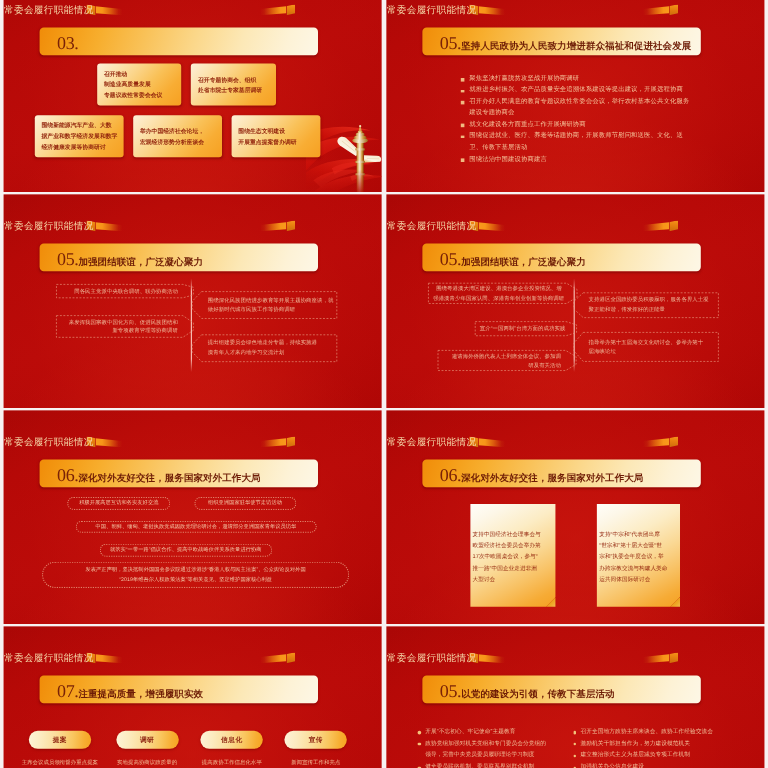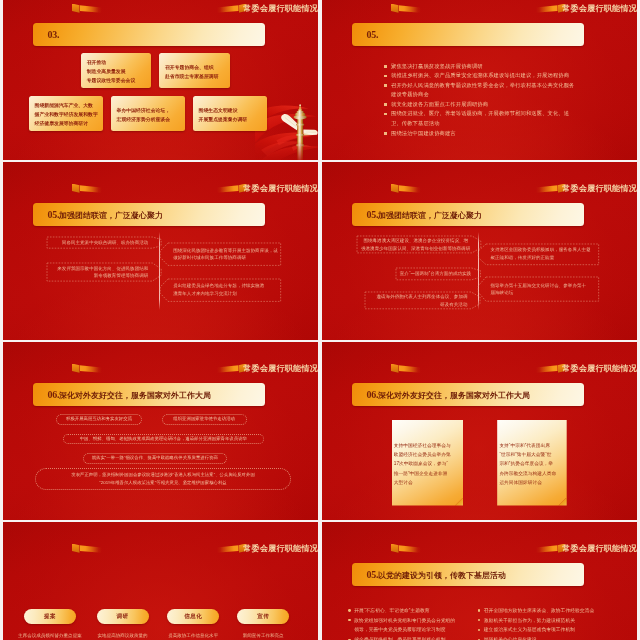--- a/index.html
+++ b/index.html
@@ -9,40 +9,40 @@
 .slide{position:absolute;width:315px;height:178px;overflow:hidden;
  background:
   radial-gradient(92% 140% at 50% 60%, rgba(208,26,15,.62) 0%, rgba(196,16,11,.30) 46%, rgba(178,6,5,0) 80%),
   radial-gradient(66% 66% at 50% 110%, rgba(216,36,21,.50) 0%, rgba(192,10,8,0) 72%),
   linear-gradient(160deg,#a70605 0%,#b20706 20%,#b70908 50%,#b20706 80%,#ab0504 100%);}
 .c0{left:0}.c1{left:319px}
 .r0{top:0}.r1{top:180px}.r2{top:360px}.r3{top:540px}
 
 
 .hdr{position:absolute;left:0;top:19px;width:315px;height:15px;}
-.hdr .ttl{position:absolute;left:0;top:0;width:315px;text-align:right;
- font-size:8px;line-height:15px;color:#f6d9a9;letter-spacing:.3px;font-weight:700;text-indent:.3px;}
+.hdr .ttl{position:absolute;left:0;top:0;width:315px;text-align:left;
+ font-size:8px;line-height:15px;color:#f6d9a9;letter-spacing:.3px;font-weight:400;text-indent:.3px;}
 .rb{position:absolute;top:2.5px;height:9.3px;}
 .rb-l1{left:69px;width:7.5px;background:linear-gradient(175deg,#f5921a 0%,#e8800f 40%,#cc6a0b 100%);
  clip-path:polygon(0 0,100% 19%,100% 100%,0 81%);}
 .rb-l2{left:76.5px;width:22px;
  background:linear-gradient(92deg,#f99a1d 0%,#f79518 24%,rgba(233,124,16,.72) 55%,rgba(206,70,12,.22) 85%,rgba(190,40,10,0) 100%);
  clip-path:polygon(0 19%,100% 42%,100% 100%,0 81%);}
 .rb-r1{left:235.5px;width:7.5px;background:linear-gradient(185deg,#f5921a 0%,#e8800f 40%,#cc6a0b 100%);
  clip-path:polygon(0 19%,100% 0,100% 81%,0 100%);}
 .rb-r2{left:213.5px;width:22px;
  background:linear-gradient(268deg,#f99a1d 0%,#f79518 24%,rgba(233,124,16,.72) 55%,rgba(206,70,12,.22) 85%,rgba(190,40,10,0) 100%);
  clip-path:polygon(0 42%,100% 19%,100% 81%,0 100%);}
 
 
 .pill{position:absolute;left:29.5px;top:41px;width:232px;height:23px;border-radius:3.5px;
  background:linear-gradient(108deg,#f08c09 0%,#f49c16 10%,#f7ae2e 22%,#f9c259 38%,#fbd789 55%,#fce8b6 72%,#fdf2d6 88%,#fdf7e6 100%);
  box-shadow:0 1px 2px rgba(80,2,0,.40);}
 .pill .inner{position:absolute;left:15px;top:0;height:23px;display:flex;align-items:baseline;padding-top:6.4px;}
-.pill .num{color:#7a2207;font-size:10px;font-family:"Liberation Serif",serif;letter-spacing:-.3px;font-weight:700;}
+.pill .num{color:#7a2207;font-size:15px;font-family:"Liberation Serif",serif;letter-spacing:-.3px;font-weight:400;}
 .pill .tx{color:#6e1c06;font-size:7.9px;font-weight:700;font-family:"Liberation Serif",serif;letter-spacing:.1px;margin-left:0px;}
 
 
 .bx{position:absolute;border-radius:2.5px;
  background:linear-gradient(132deg,#fdf0d8 0%,#fce4b4 18%,#fbd488 38%,#f9c158 58%,#f8ad34 78%,#f6a021 100%);
  box-shadow:0 1px 2px rgba(80,2,0,.38);
  display:flex;flex-direction:column;justify-content:center;padding:3px 6px 0 6px;}
 .bx span{display:block;color:#93250d;font-size:4.85px;line-height:9px;font-weight:700;letter-spacing:.02px;white-space:nowrap;}
 
 
@@ -205,20 +205,21 @@
 <div class="hdr">
 <div class="rb rb-l2"></div>
 <div class="rb rb-l1"></div>
 <div class="rb rb-r2"></div>
 <div class="rb rb-r1"></div>
 <div class="ttl">常委会履行职能情况</div>
 </div>
 <div class="pill">
         <div class="inner">
           <span class="num">05.</span>
+          <span class="tx">坚持人民政协为人民致力增进群众福祉和促进社会发展</span>
         </div>
       </div>
 <div class="blist" style="left:62px;top:79.5px;width:248px">
         <div class="bi has-dot">
           <i class="bdot"></i>
           <span class="btx">聚焦坚决打赢脱贫攻坚战开展协商调研</span>
         </div>
         <div class="bi has-dot">
           <i class="bdot"></i>
           <span class="btx">就推进乡村振兴、农产品质量安全追溯体系建设等提出建议，开展远程协商</span>
@@ -399,20 +400,26 @@
       <div class="fold" style="left:236.7px;top:155.6px"></div>
 </div>
 <div class="slide r3 c0">
 <div class="hdr">
 <div class="rb rb-l2"></div>
 <div class="rb rb-l1"></div>
 <div class="rb rb-r2"></div>
 <div class="rb rb-r1"></div>
 <div class="ttl">常委会履行职能情况</div>
 </div>
+<div class="pill">
+        <div class="inner">
+          <span class="num">07.</span>
+          <span class="tx">注重提高质量，增强履职实效</span>
+        </div>
+      </div>
 <div class="chip" style="left:20.9px;top:87.2px;width:52px">
         <span>提案</span>
       </div>
       <div class="cap" style="left:6.899999999999999px;top:109.5px;width:80px"><span>主席会议成员领衔督办重点提案</span></div>
 <div class="chip" style="left:93.6px;top:87.2px;width:52px">
         <span>调研</span>
       </div>
       <div class="cap" style="left:79.6px;top:109.5px;width:80px"><span>实地提高协商议政质量的</span></div>
 <div class="chip" style="left:164.2px;top:87.2px;width:52px">
         <span>信息化</span>

